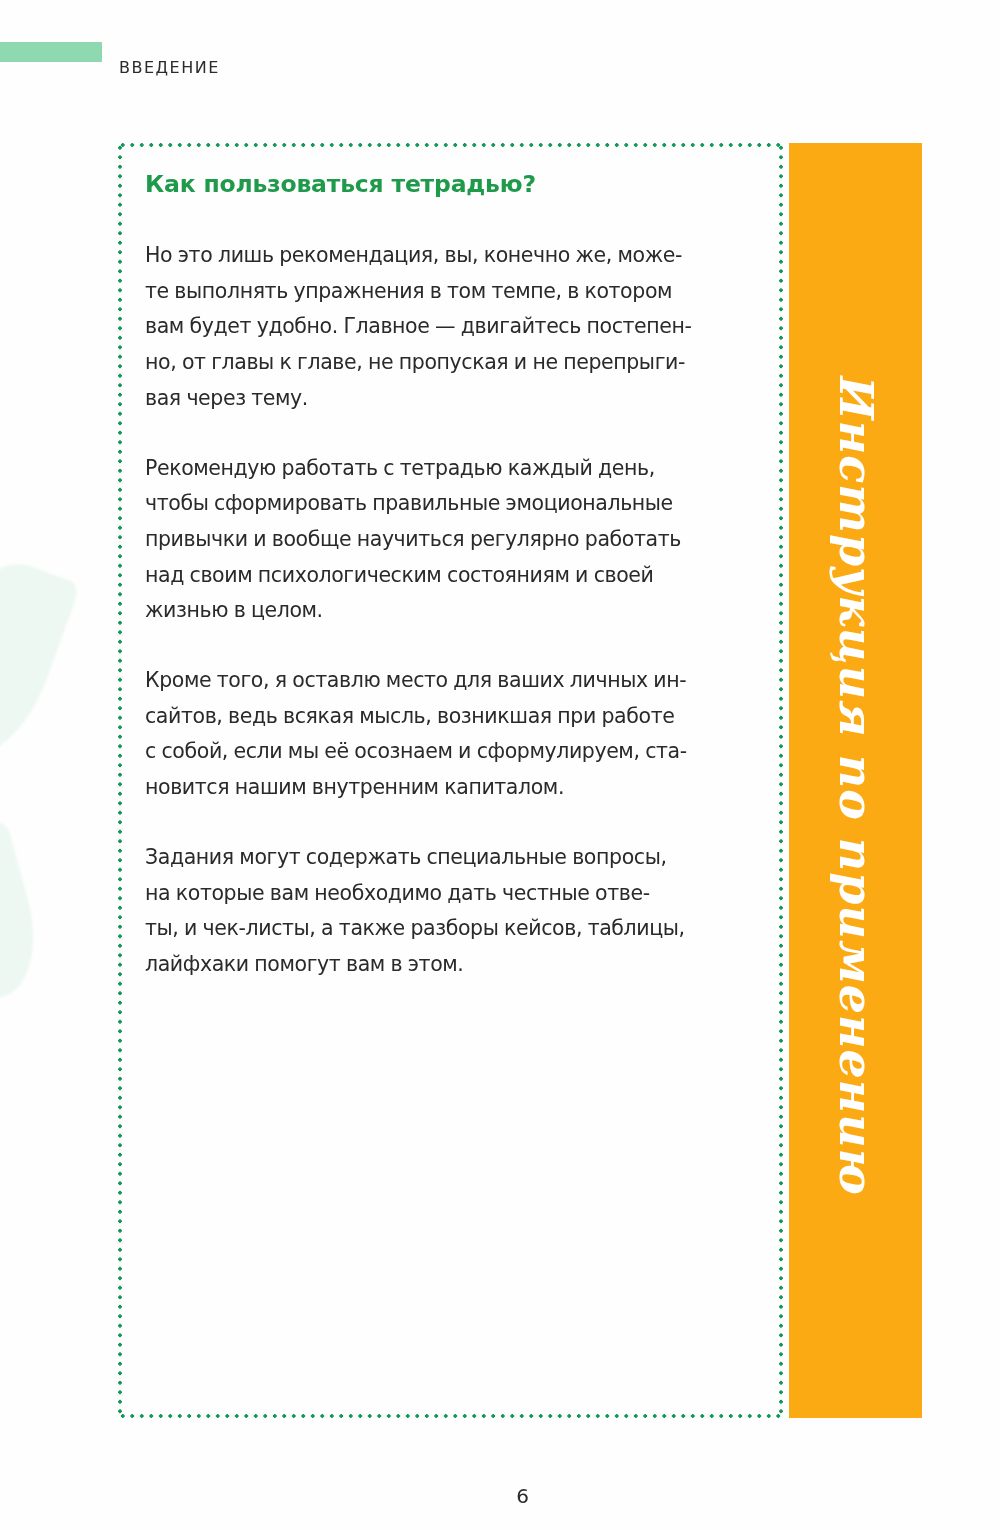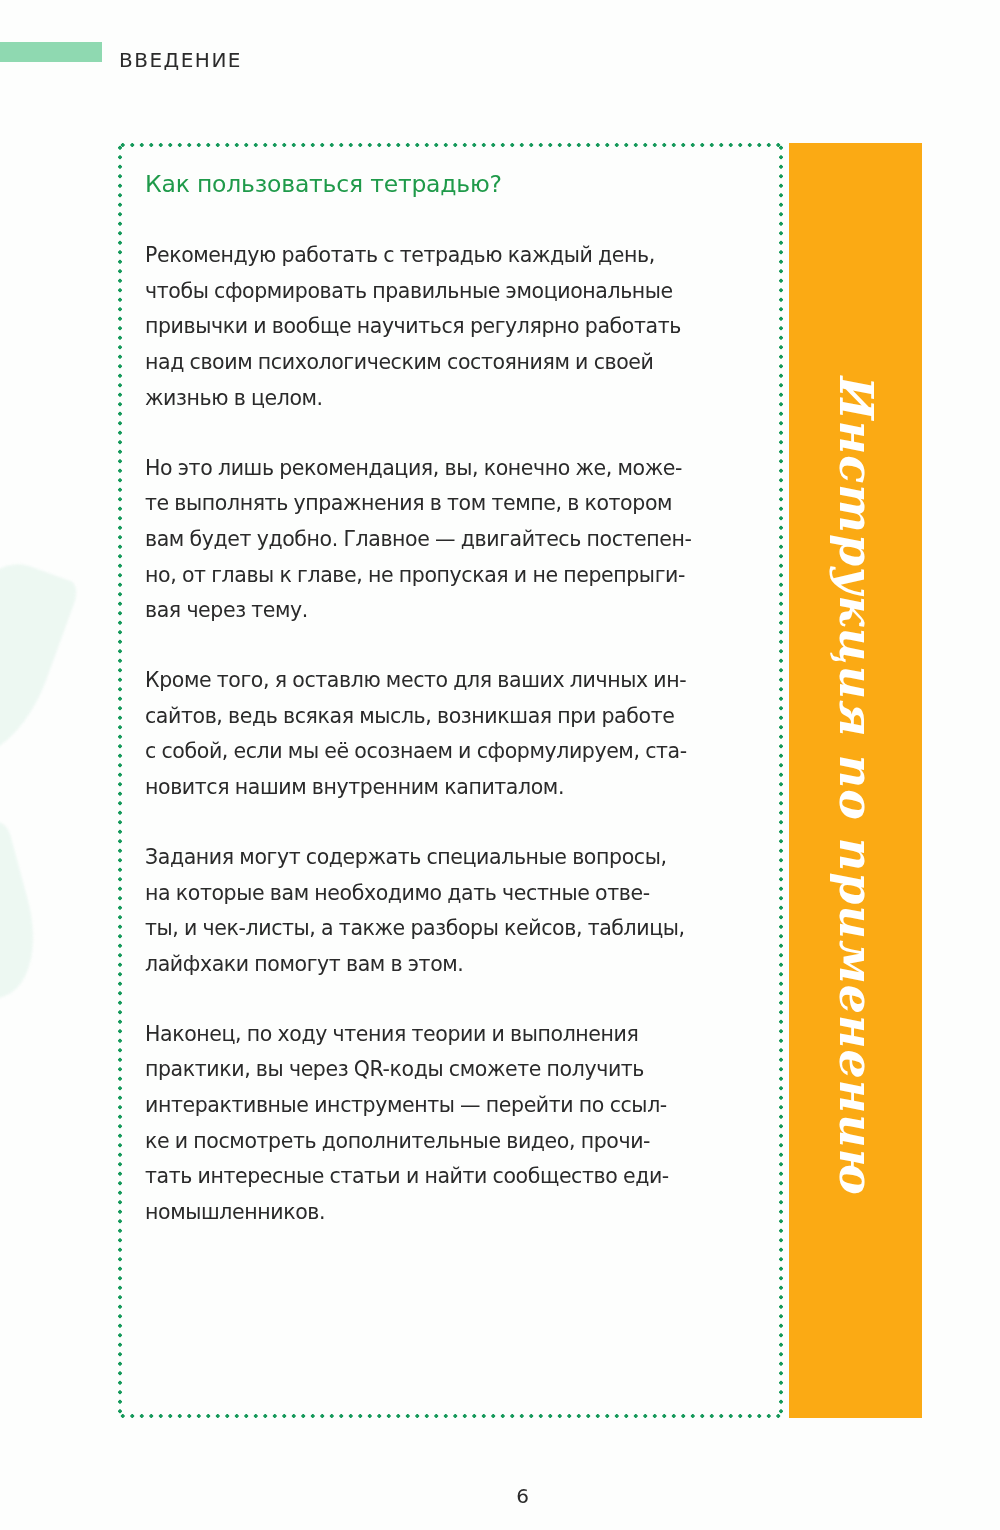--- a/index.html
+++ b/index.html
@@ -29,22 +29,22 @@
       position: absolute;
       left: 0;
       top: 42px;
       width: 102px;
       height: 20px;
       background: #8fd9b1;
     }
     .section-label {
       position: absolute;
       left: 119px;
-      top: 48px;
-      font-size: 20px;
+      top: 56px;
+      font-size: 16px;
       letter-spacing: 1.5px;
       color: #2b2b2b;
       font-family: "DejaVu Sans", sans-serif;
       line-height: 24px;
     }
 
     .box {
       position: absolute;
       left: 118px;
       top: 143px;
@@ -59,21 +59,21 @@
       background-size: 9.5px 4px, 9.5px 4px, 4px 9.5px, 4px 9.5px;
       background-position: 0 0, 0 100%, 0 0, 100% 0;
       background-repeat: repeat-x, repeat-x, repeat-y, repeat-y;
     }
     .box-title {
       position: absolute;
       left: 27px;
       top: 26px;
       margin: 0;
       font-size: 23.5px;
-      font-weight: normal;
+      font-weight: bold;
       color: #1f9a4a;
       font-family: "DejaVu Sans", sans-serif;
       line-height: 30px;
       letter-spacing: -0.2px;
     }
     .box-body {
       position: absolute;
       left: 27px;
       top: 95px;
       width: 620px;
@@ -129,44 +129,38 @@
 
 <div class="leaf leaf-1"></div>
 <div class="leaf leaf-2"></div>
 
 <div class="section-strip"></div>
 <div class="section-label">ВВЕДЕНИЕ</div>
 
 <div class="box">
   <h2 class="box-title">Как пользоваться тетрадью?</h2>
   <div class="box-body">
+    <p class="para">Но это лишь рекомендация, вы, конечно же, може-
+те выполнять упражнения в том темпе, в котором
+вам будет удобно. Главное — двигайтесь постепен-
+но, от главы к главе, не пропуская и не перепрыги-
+вая через тему.</p>
     <p class="para">Рекомендую работать с тетрадью каждый день,
 чтобы сформировать правильные эмоциональные
 привычки и вообще научиться регулярно работать
 над своим психологическим состояниям и своей
 жизнью в целом.</p>
-    <p class="para">Но это лишь рекомендация, вы, конечно же, може-
-те выполнять упражнения в том темпе, в котором
-вам будет удобно. Главное — двигайтесь постепен-
-но, от главы к главе, не пропуская и не перепрыги-
-вая через тему.</p>
     <p class="para">Кроме того, я оставлю место для ваших личных ин-
 сайтов, ведь всякая мысль, возникшая при работе
 с собой, если мы её осознаем и сформулируем, ста-
 новится нашим внутренним капиталом.</p>
     <p class="para">Задания могут содержать специальные вопросы,
 на которые вам необходимо дать честные отве-
 ты, и чек-листы, а также разборы кейсов, таблицы,
 лайфхаки помогут вам в этом.</p>
-    <p class="para">Наконец, по ходу чтения теории и выполнения
-практики, вы через QR-коды сможете получить
-интерактивные инструменты — перейти по ссыл-
-ке и посмотреть дополнительные видео, прочи-
-тать интересные статьи и найти сообщество еди-
-номышленников.</p>
   </div>
 </div>
 
 <div class="side-bar">
   <div class="side-text">Инструкция по применению</div>
 </div>
 
 <div class="page-number">6</div>
 
 </body></html>

